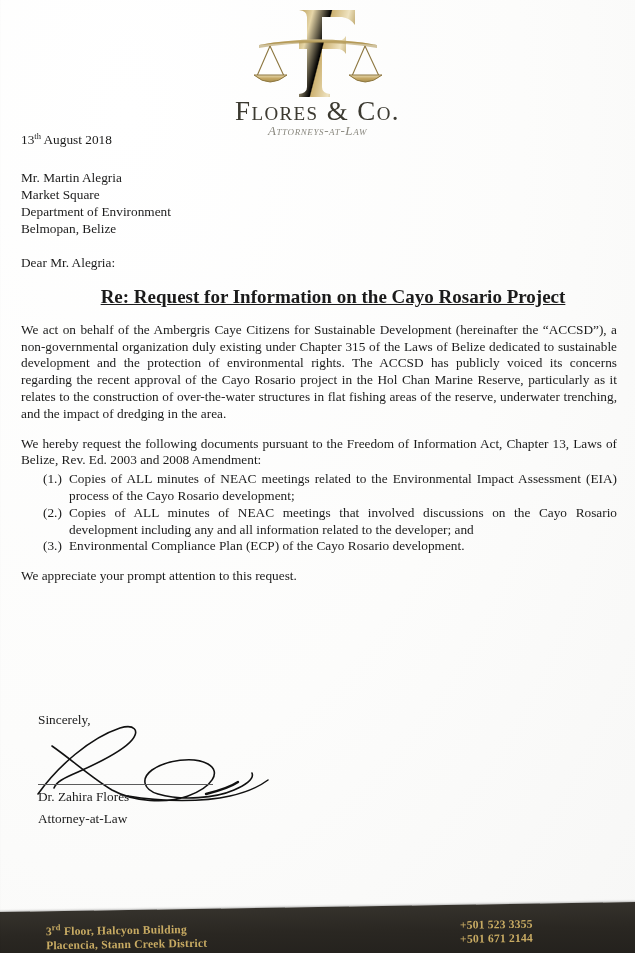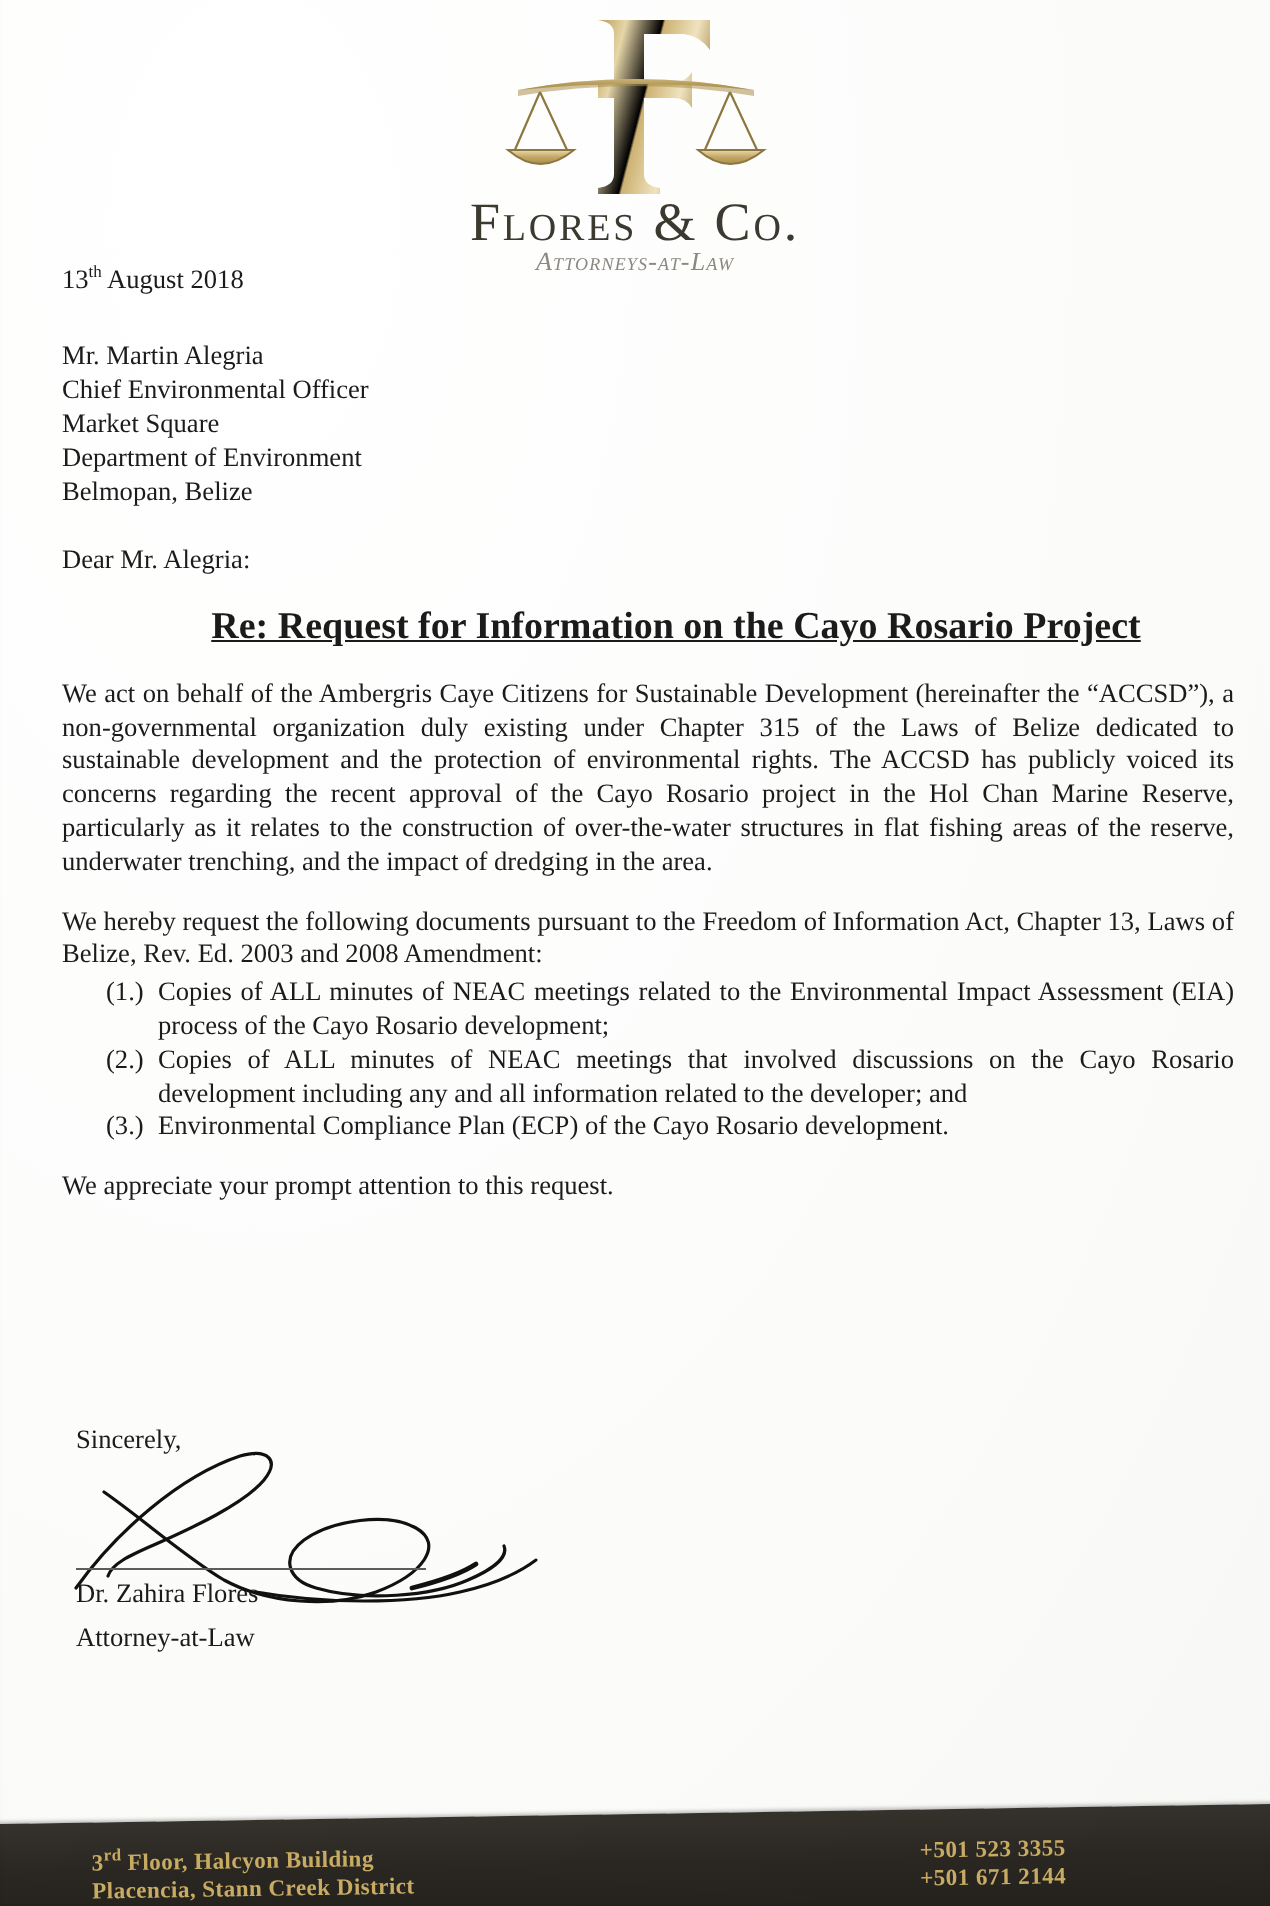--- a/index.html
+++ b/index.html
@@ -65,21 +65,21 @@
     letter-spacing: .6px;
     color: #8a887f;
     margin-top: -2px;
     font-variant: small-caps;
     font-style: italic;
   }
 
   
   .content {
     position: absolute;
-    left: 31px;
+    left: 21px;
     right: 18px;
     top: 132px;
     font-size: 13.3px;
     line-height: 16.6px;
   }
   .date-line { margin-bottom: 20px; }
   sup { font-size: 8.5px; vertical-align: super; line-height: 0; }
 
   .addressee { margin-bottom: 18px; }
   .addressee div { line-height: 17px; }
@@ -218,21 +218,20 @@
     <div class="firm-name">Flores &amp; Co.</div>
     <div class="tagline">Attorneys-at-Law</div>
   </div>
 
   <div class="content">
 
     <div class="date-line"><span>13</span><sup>th</sup><span> August 2018</span></div>
 
     <div class="addressee">
       <div>Mr. Martin Alegria</div>
-      <div>Chief Environmental Officer</div>
       <div>Market Square</div>
       <div>Department of Environment</div>
       <div>Belmopan, Belize</div>
     </div>
 
     <div class="salutation">Dear Mr. Alegria:</div>
 
     <div class="subject">Re: Request for Information on the Cayo Rosario Project</div>
 
     <p class="para">We act on behalf of the Ambergris Caye Citizens for Sustainable Development (hereinafter the “ACCSD”), a non-governmental organization duly existing under Chapter 315 of the Laws of Belize dedicated to sustainable development and the protection of environmental rights. The ACCSD has publicly voiced its concerns regarding the recent approval of the Cayo Rosario project in the Hol Chan Marine Reserve, particularly as it relates to the construction of over-the-water structures in flat fishing areas of the reserve, underwater trenching, and the impact of dredging in the area.</p>

